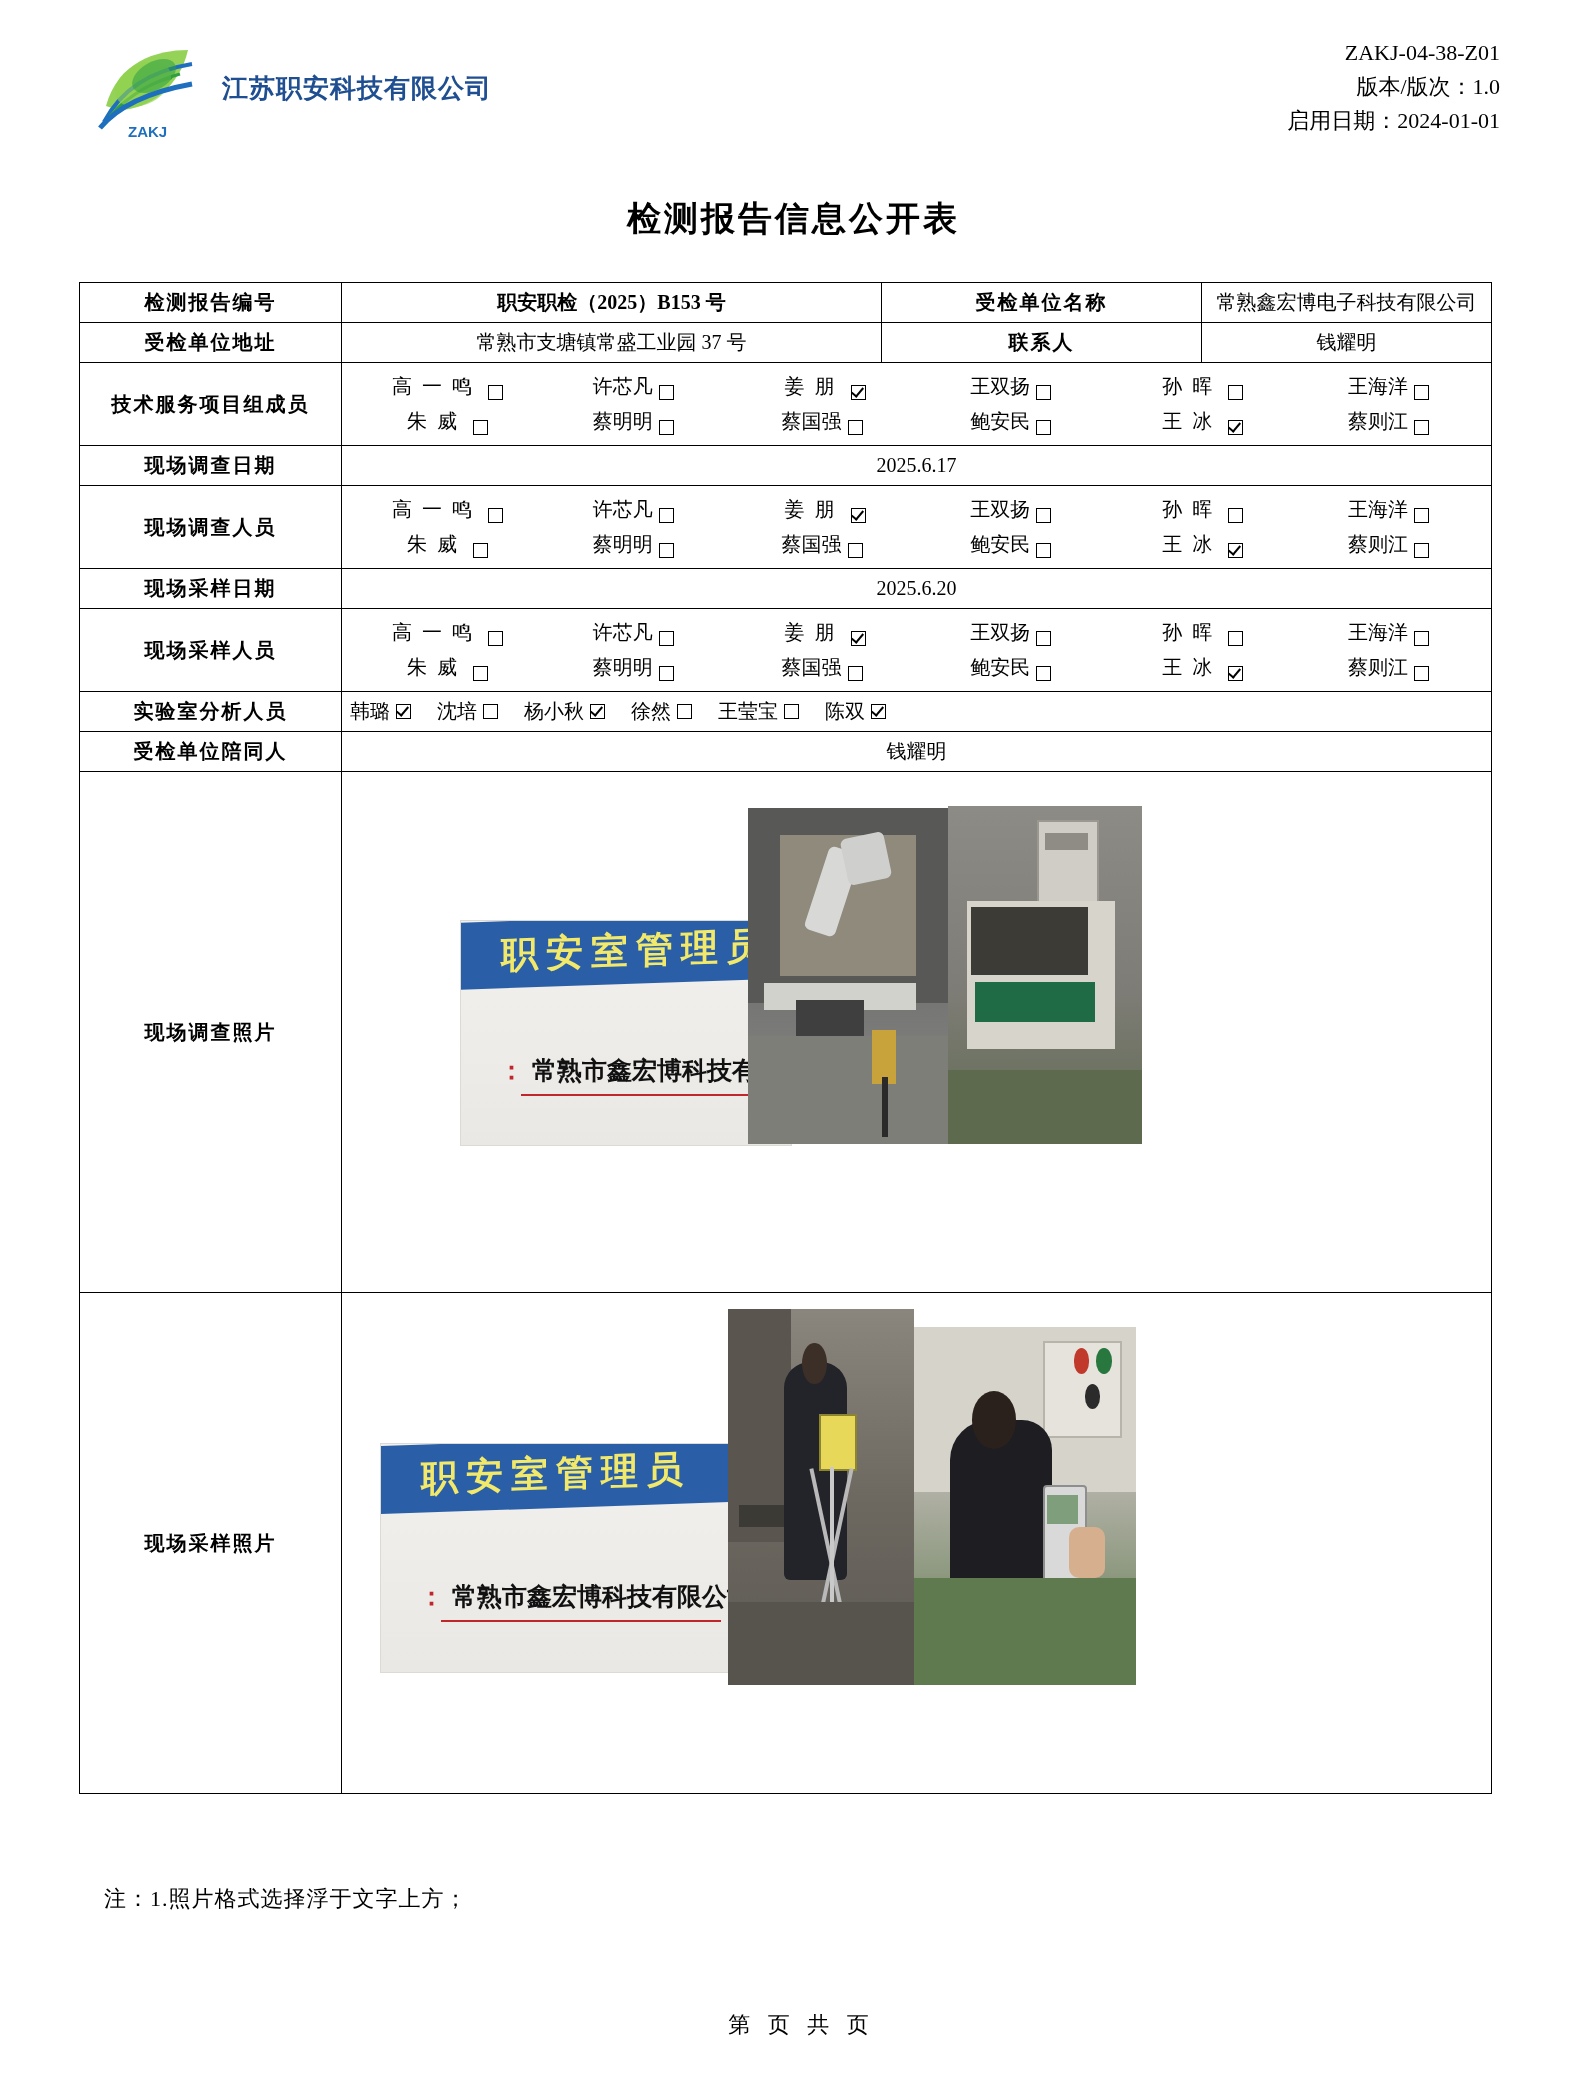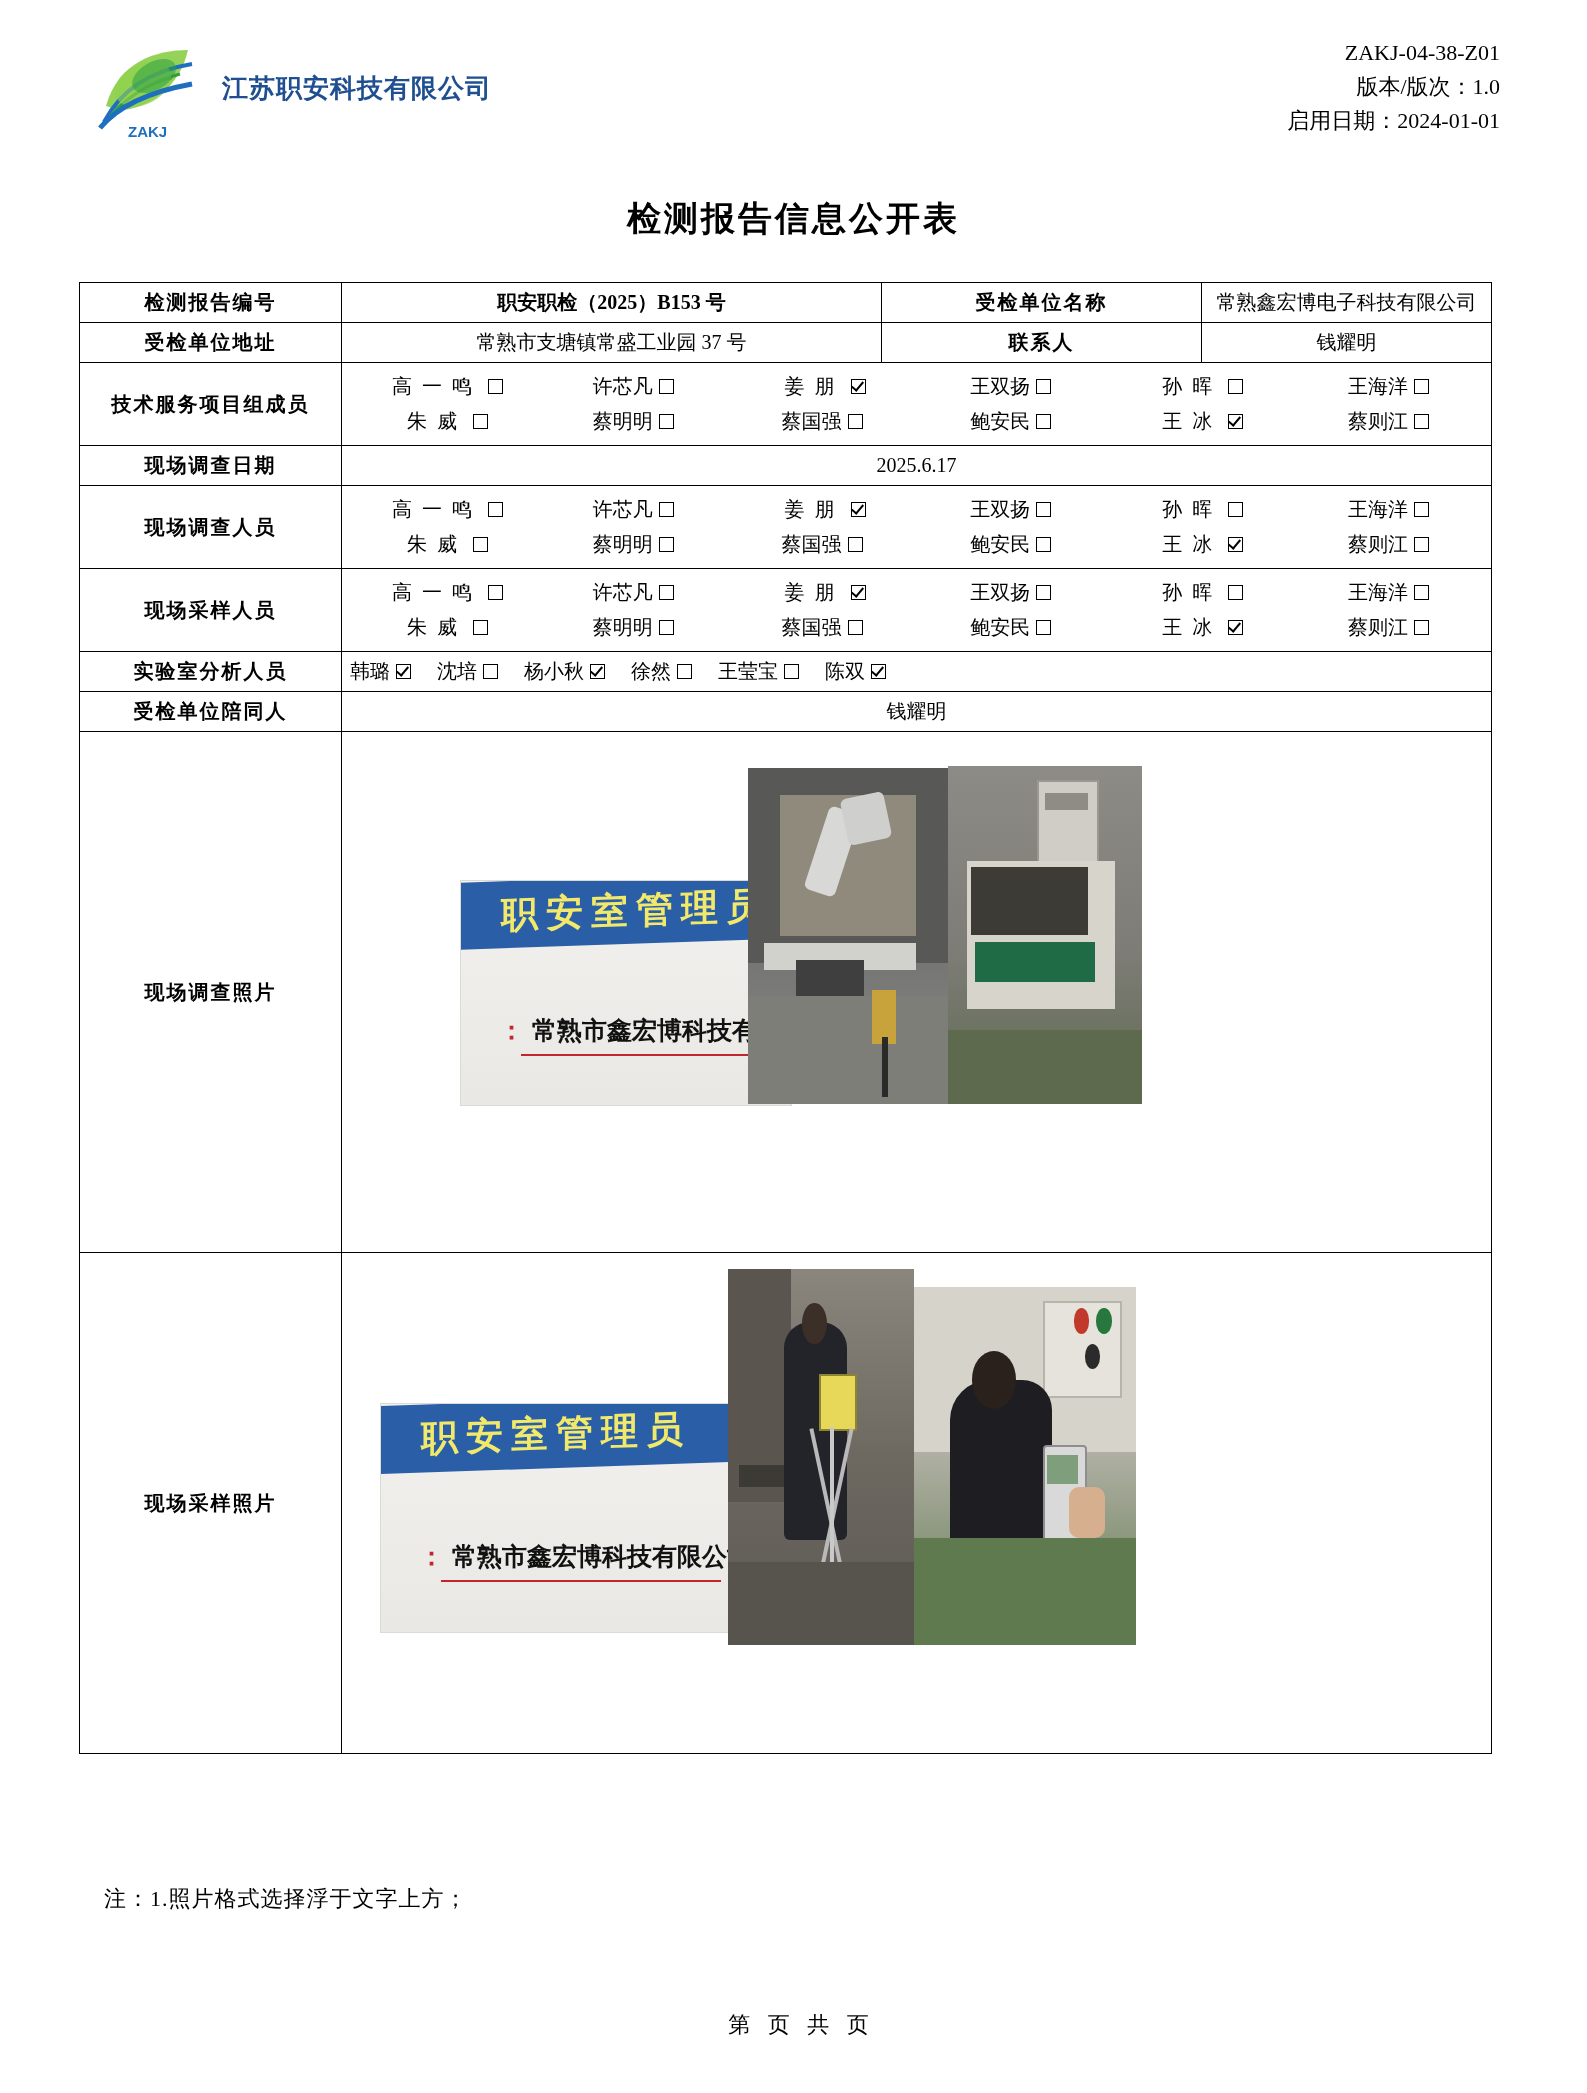--- a/index.html
+++ b/index.html
@@ -94,21 +94,21 @@
     flex-wrap: wrap;
   }
   .persons .p {
     display: flex;
     align-items: center;
     justify-content: center;
     font-size: 20px;
     padding: 4px 0;
     white-space: nowrap;
   }
-  .row2 .p { width: 16.666%; }
+  .row2 .p { width: 16.666%; align-items: flex-end; }
   .pname { letter-spacing: 0px; }
   .pname.sp { letter-spacing: 10px; padding-left: 6px; }
   .box {
     display: inline-block;
     width: 15px;
     height: 15px;
     border: 1.6px solid #000;
     margin-left: 6px;
     position: relative;
     box-sizing: border-box;
@@ -429,20 +429,24 @@
                 <span class="box checked"></span>
               </div>
           <div class="p">
                 <span class="pname">蔡则江</span>
                 <span class="box"></span>
               </div>
         </div>
       </td>
     </tr>
 
+    <tr>
+      <td class="lbl">现场采样日期</td>
+      <td class="ctr" colspan="6">2025.6.20</td>
+    </tr>
 
     <tr>
       <td class="lbl">现场采样人员</td>
       <td colspan="6">
         <div class="persons row2">
           <div class="p">
                 <span class="pname sp">高一鸣</span>
                 <span class="box"></span>
               </div>
           <div class="p">

